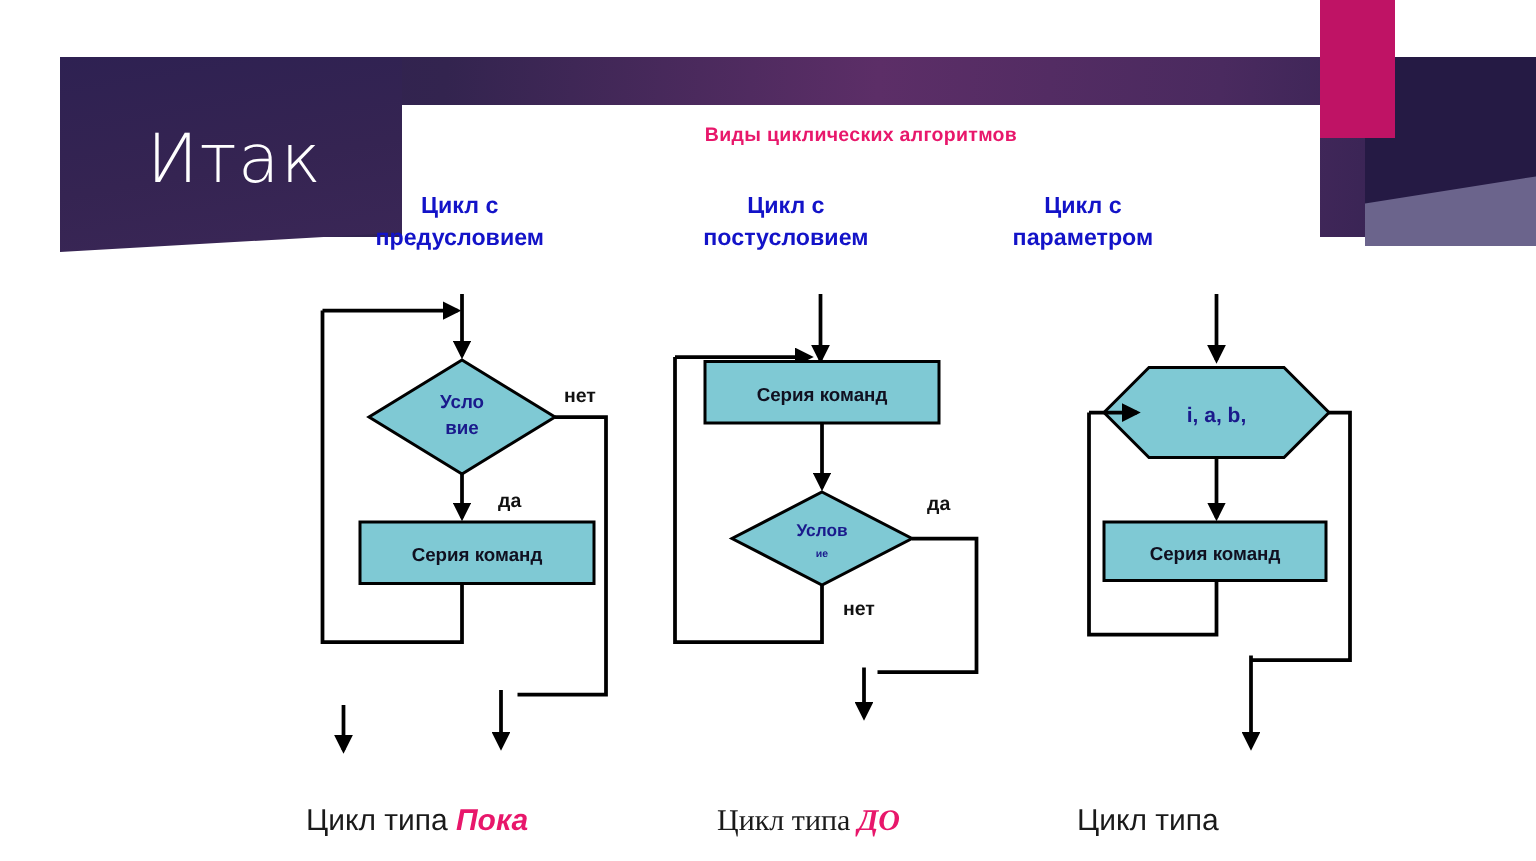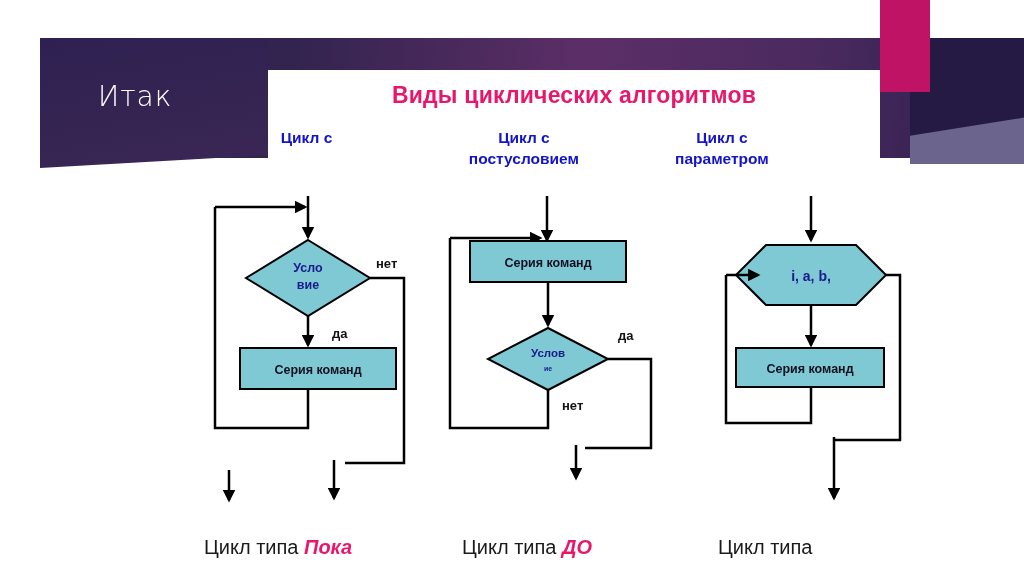--- a/index.html
+++ b/index.html
@@ -89,36 +89,36 @@
     z-index: 0;
   }
 
   .itak-title {
     position: absolute;
     left: 98px;
     top: 83px;
     z-index: 8;
     color: #ffffff;
     font-family: "DejaVu Sans", sans-serif;
-    font-size: 28px;
+    font-size: 45px;
     font-weight: 300;
     letter-spacing: 1px;
     line-height: 1;
   }
 
   
   .main-title {
     position: absolute;
     left: 268px;
     top: 82px;
     width: 612px;
     z-index: 9;
     text-align: center;
     color: #e8176b;
-    font-size: 23px;
+    font-size: 13px;
     font-weight: bold;
     letter-spacing: 0.2px;
   }
 
   
   .col-heads {
     position: absolute;
     left: 0;
     top: 128px;
     width: 819px;
@@ -160,21 +160,21 @@
     font-size: 20px;
     color: #1a1a1a;
     white-space: nowrap;
   }
   .cap .hl {
     color: #e8176b;
     font-weight: bold;
     font-style: italic;
   }
   .cap.c1 { left: 204px; }
-  .cap.c2 { left: 462px; }
+  .cap.c2 { left: 478px; font-family: Liberation Serif, serif; }
   .cap.c3 { left: 718px; }
 
   
   .shape-text {
     font-family: "Liberation Sans", "DejaVu Sans", sans-serif;
     font-weight: bold;
   }
 </style>
 </head>
 <body>
@@ -188,20 +188,21 @@
   <div class="deco-banner-tail"></div>
   <div class="deco-pink-bar"></div>
 
   <div class="itak-title">Итак</div>
 
   <div class="main-title">Виды циклических алгоритмов</div>
 
   <div class="col-heads">
     <div class="col-head c1">
       <div>Цикл с</div>
+      <div>предусловием</div>
     </div>
     <div class="col-head c2">
       <div>Цикл с</div>
       <div>постусловием</div>
     </div>
     <div class="col-head c3">
       <div>Цикл с</div>
       <div>параметром</div>
     </div>
   </div>

